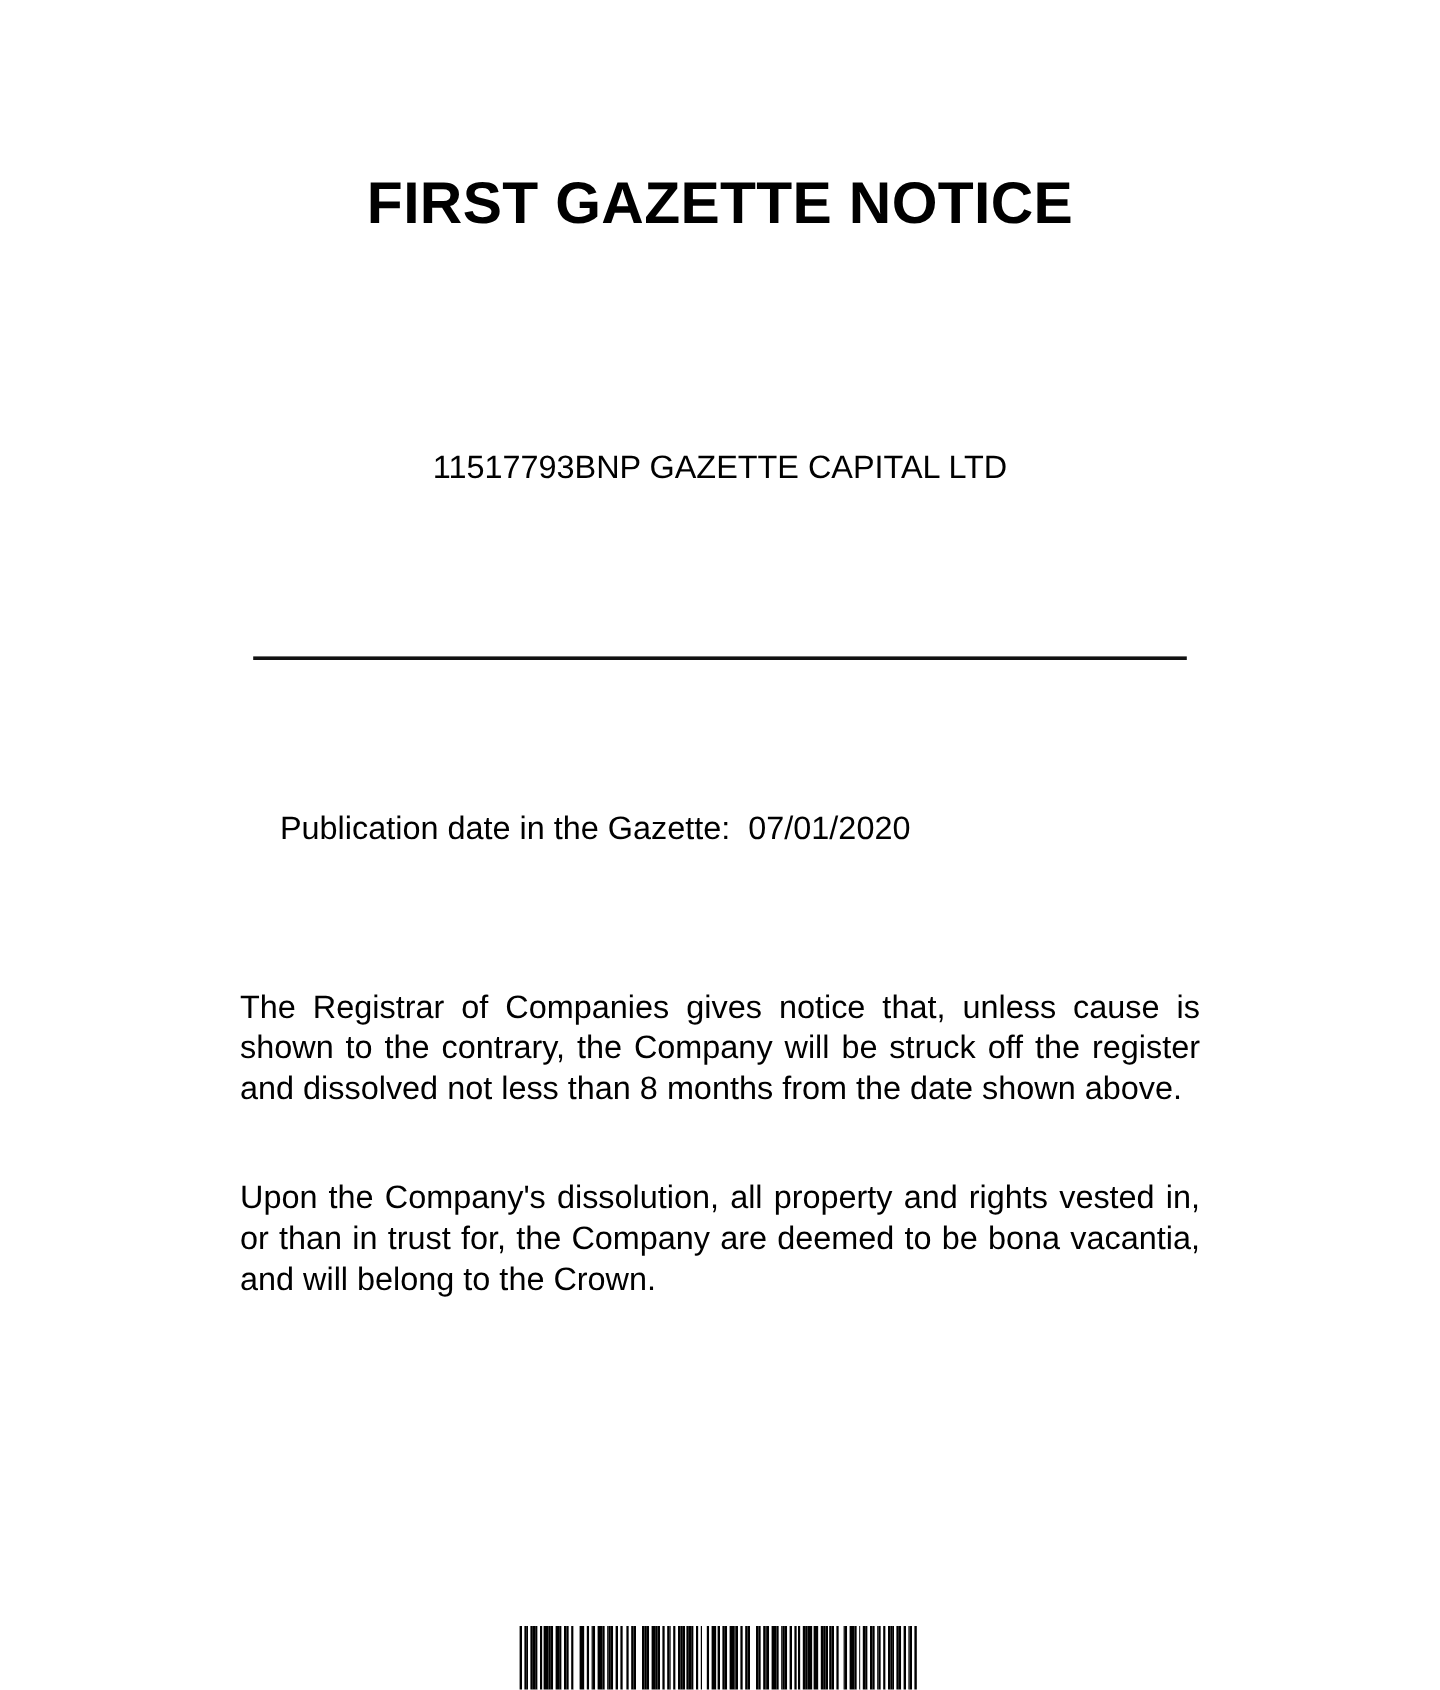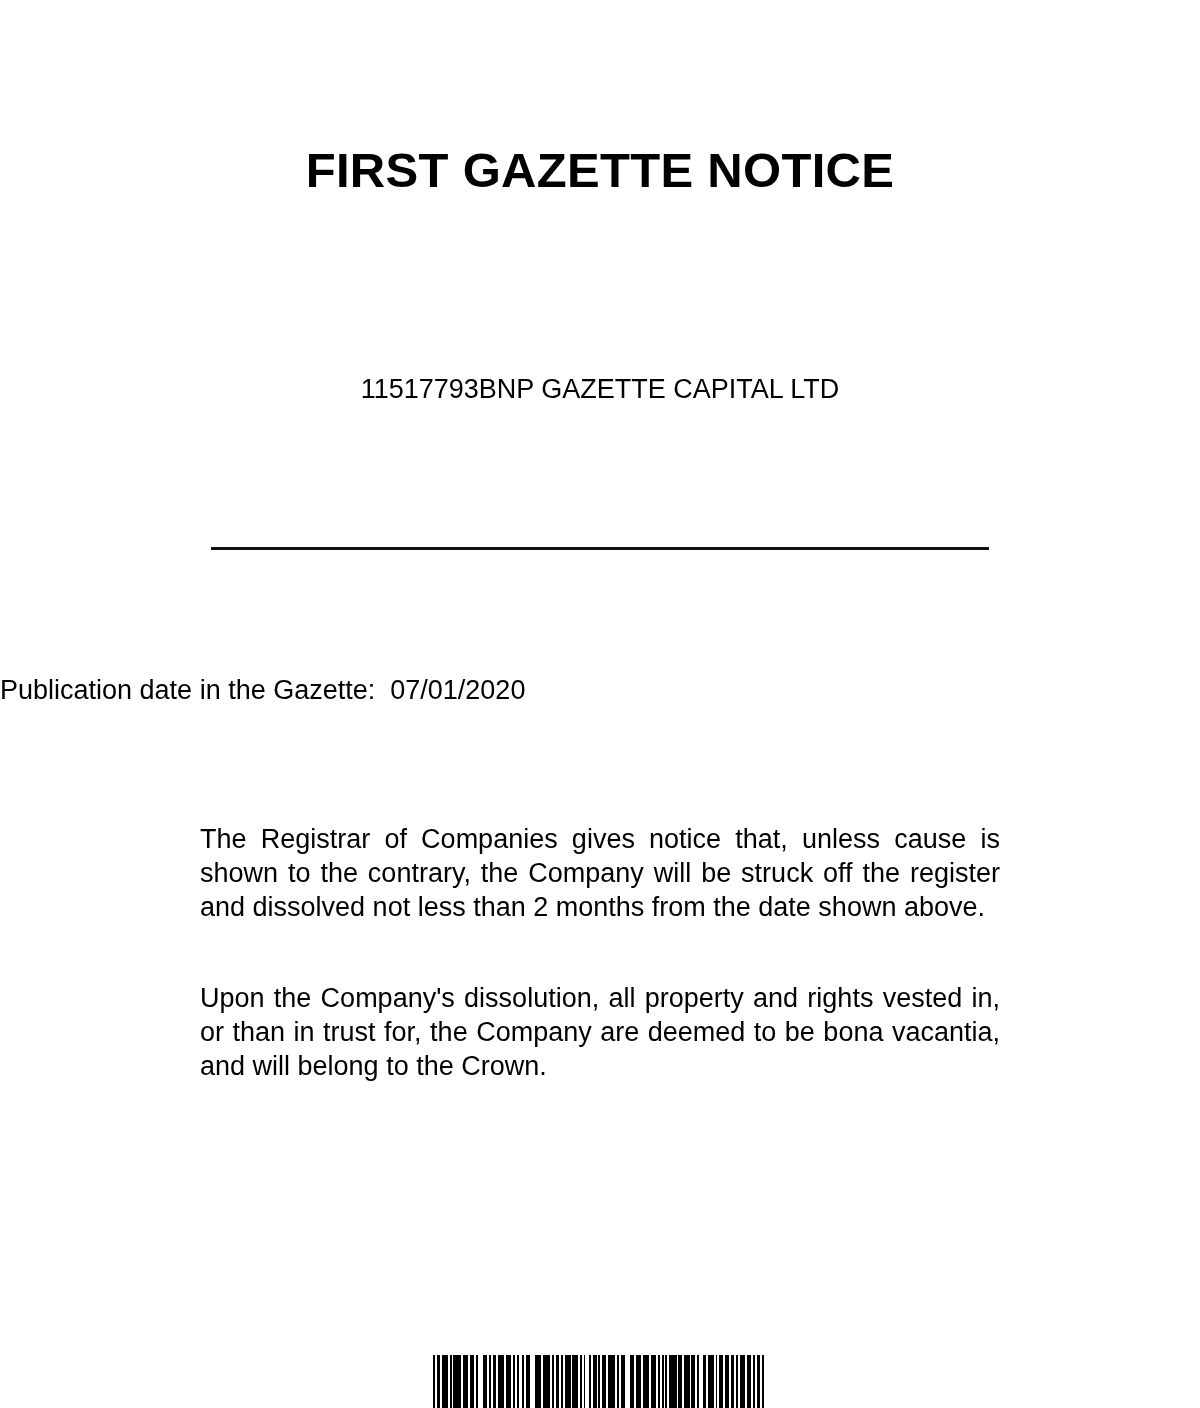--- a/index.html
+++ b/index.html
@@ -15,21 +15,21 @@
     }
     .company-line {
       left: 0; width: 1200px; top: 372px; text-align: center;
       font-size: 27px; line-height: 34px; white-space: pre;
     }
     .company-line .num { }
     .rule {
       left: 211px; width: 778px; top: 547px; height: 3px; background: #111;
     }
     .pub-line {
-      left: 0; width: 992px; top: 673px; text-align: left;
+      left: 0; width: 992px; top: 673px; text-align: center;
       font-size: 27px; line-height: 34px; white-space: pre;
     }
     .para {
       left: 200px; width: 800px; font-size: 27px; line-height: 34px;
       text-align: justify; text-align-last: left;
     }
     .p1 { top: 822px; }
     .p2 { top: 981px; }
     .barcode {
       left: 433px; top: 1355px; width: 332px; height: 60px;
@@ -41,21 +41,21 @@
 <body>
 
 <div class="abs title">FIRST GAZETTE NOTICE</div>
 
 <div class="abs company-line"><span class="num">11517793</span><span>BNP GAZETTE CAPITAL LTD</span></div>
 
 <div class="abs rule"></div>
 
 <div class="abs pub-line"><span>Publication date in the Gazette:</span>  <span>07/01/2020</span></div>
 
-<div class="abs para p1">The Registrar of Companies gives notice that, unless cause is shown to the contrary, the Company will be struck off the register and dissolved not less than 2 months from the date shown above.</div>
+<div class="abs para p1">The Registrar of Companies gives notice that, unless cause is shown to the contrary, the Company will be struck off the register and dissolved not less than 8 months from the date shown above.</div>
 
 <div class="abs para p2">Upon the Company's dissolution, all property and rights vested in, or than in trust for, the Company are deemed to be bona vacantia, and will belong to the Crown.</div>
 
 <div class="abs barcode" id="barcode">
     <span style="width: 1.86517px; background: rgb(0, 0, 0);"></span>
     <span style="width: 1.86517px; background: rgb(255, 255, 255);"></span>
     <span style="width: 1.86517px; background: rgb(0, 0, 0);"></span>
     <span style="width: 1.86517px; background: rgb(0, 0, 0);"></span>
     <span style="width: 1.86517px; background: rgb(255, 255, 255);"></span>
     <span style="width: 1.86517px; background: rgb(0, 0, 0);"></span>

